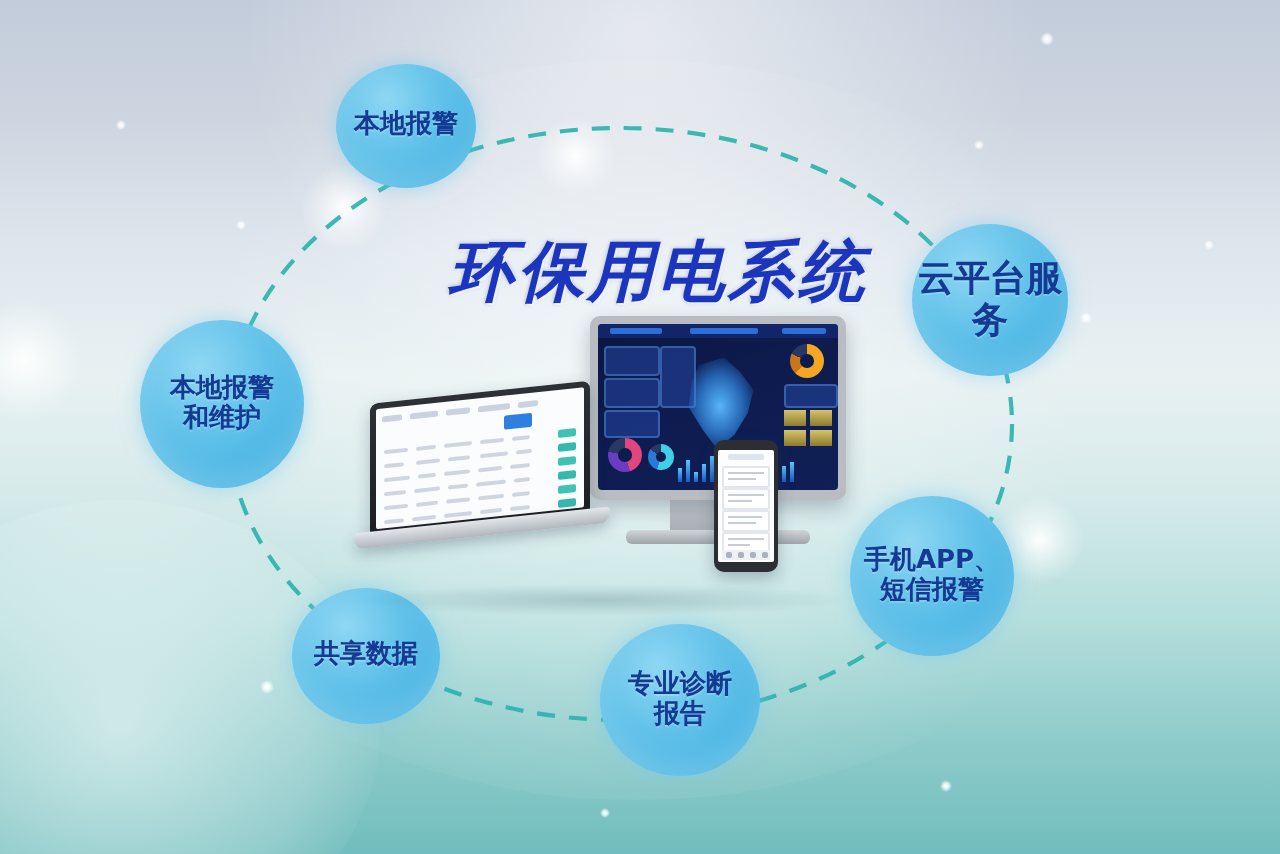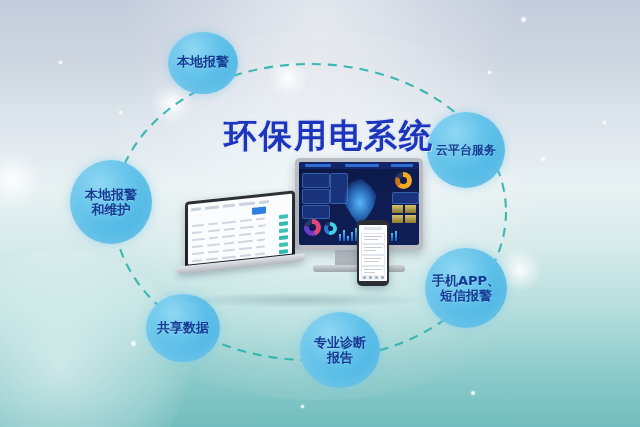--- a/index.html
+++ b/index.html
@@ -49,20 +49,21 @@
   }
   .node span{display:block;text-shadow:0 1px 0 rgba(255,255,255,.18);}
 
   
   .title{
     position:absolute;left:224px;top:114px;
     font-size:33px;font-weight:700;letter-spacing:2px;
     color:#1b35bd;
     text-shadow:1px 1px 0 rgba(255,255,255,.55), 0 0 2px rgba(27,53,189,.35);
     white-space:nowrap;
+    font-style:italic;
   }
 
   
   .devices{position:absolute;left:185px;top:158px;width:255px;height:160px;}
 
   
   .monitor{position:absolute;left:110px;top:0px;width:128px;height:92px;
     background:#b9bdc2;border-radius:5px;padding:4px 4px 5px 4px;box-sizing:border-box;
     box-shadow:0 4px 10px rgba(40,60,80,.30);}
   .mon-screen{width:100%;height:100%;border-radius:2px;overflow:hidden;position:relative;
@@ -142,21 +143,21 @@
 
   <svg class="ring" viewBox="0 0 640 427">
     <ellipse cx="310" cy="212" rx="196" ry="148" fill="none" stroke="#2bb3ab" stroke-width="2.1" stroke-dasharray="9 7" opacity="0.92"></ellipse>
   </svg>
 
   <div class="node" style="left:168px;top:32px;width:70px;height:62px;font-size:13px;font-family:Liberation Mono, monospace;">
     <span>本地报警</span>
   </div>
 
 
-  <div class="node" style="left:427px;top:112px;width:78px;height:76px;font-size:12px;">
+  <div class="node" style="left:456px;top:112px;width:78px;height:76px;font-size:18px;">
     <span>云平台服务</span>
   </div>
 
   <div class="node" style="left:425px;top:248px;width:82px;height:80px;font-size:13px;">
     <div>
       <span>手机APP、</span>
       <span>短信报警</span>
     </div>
   </div>
 

